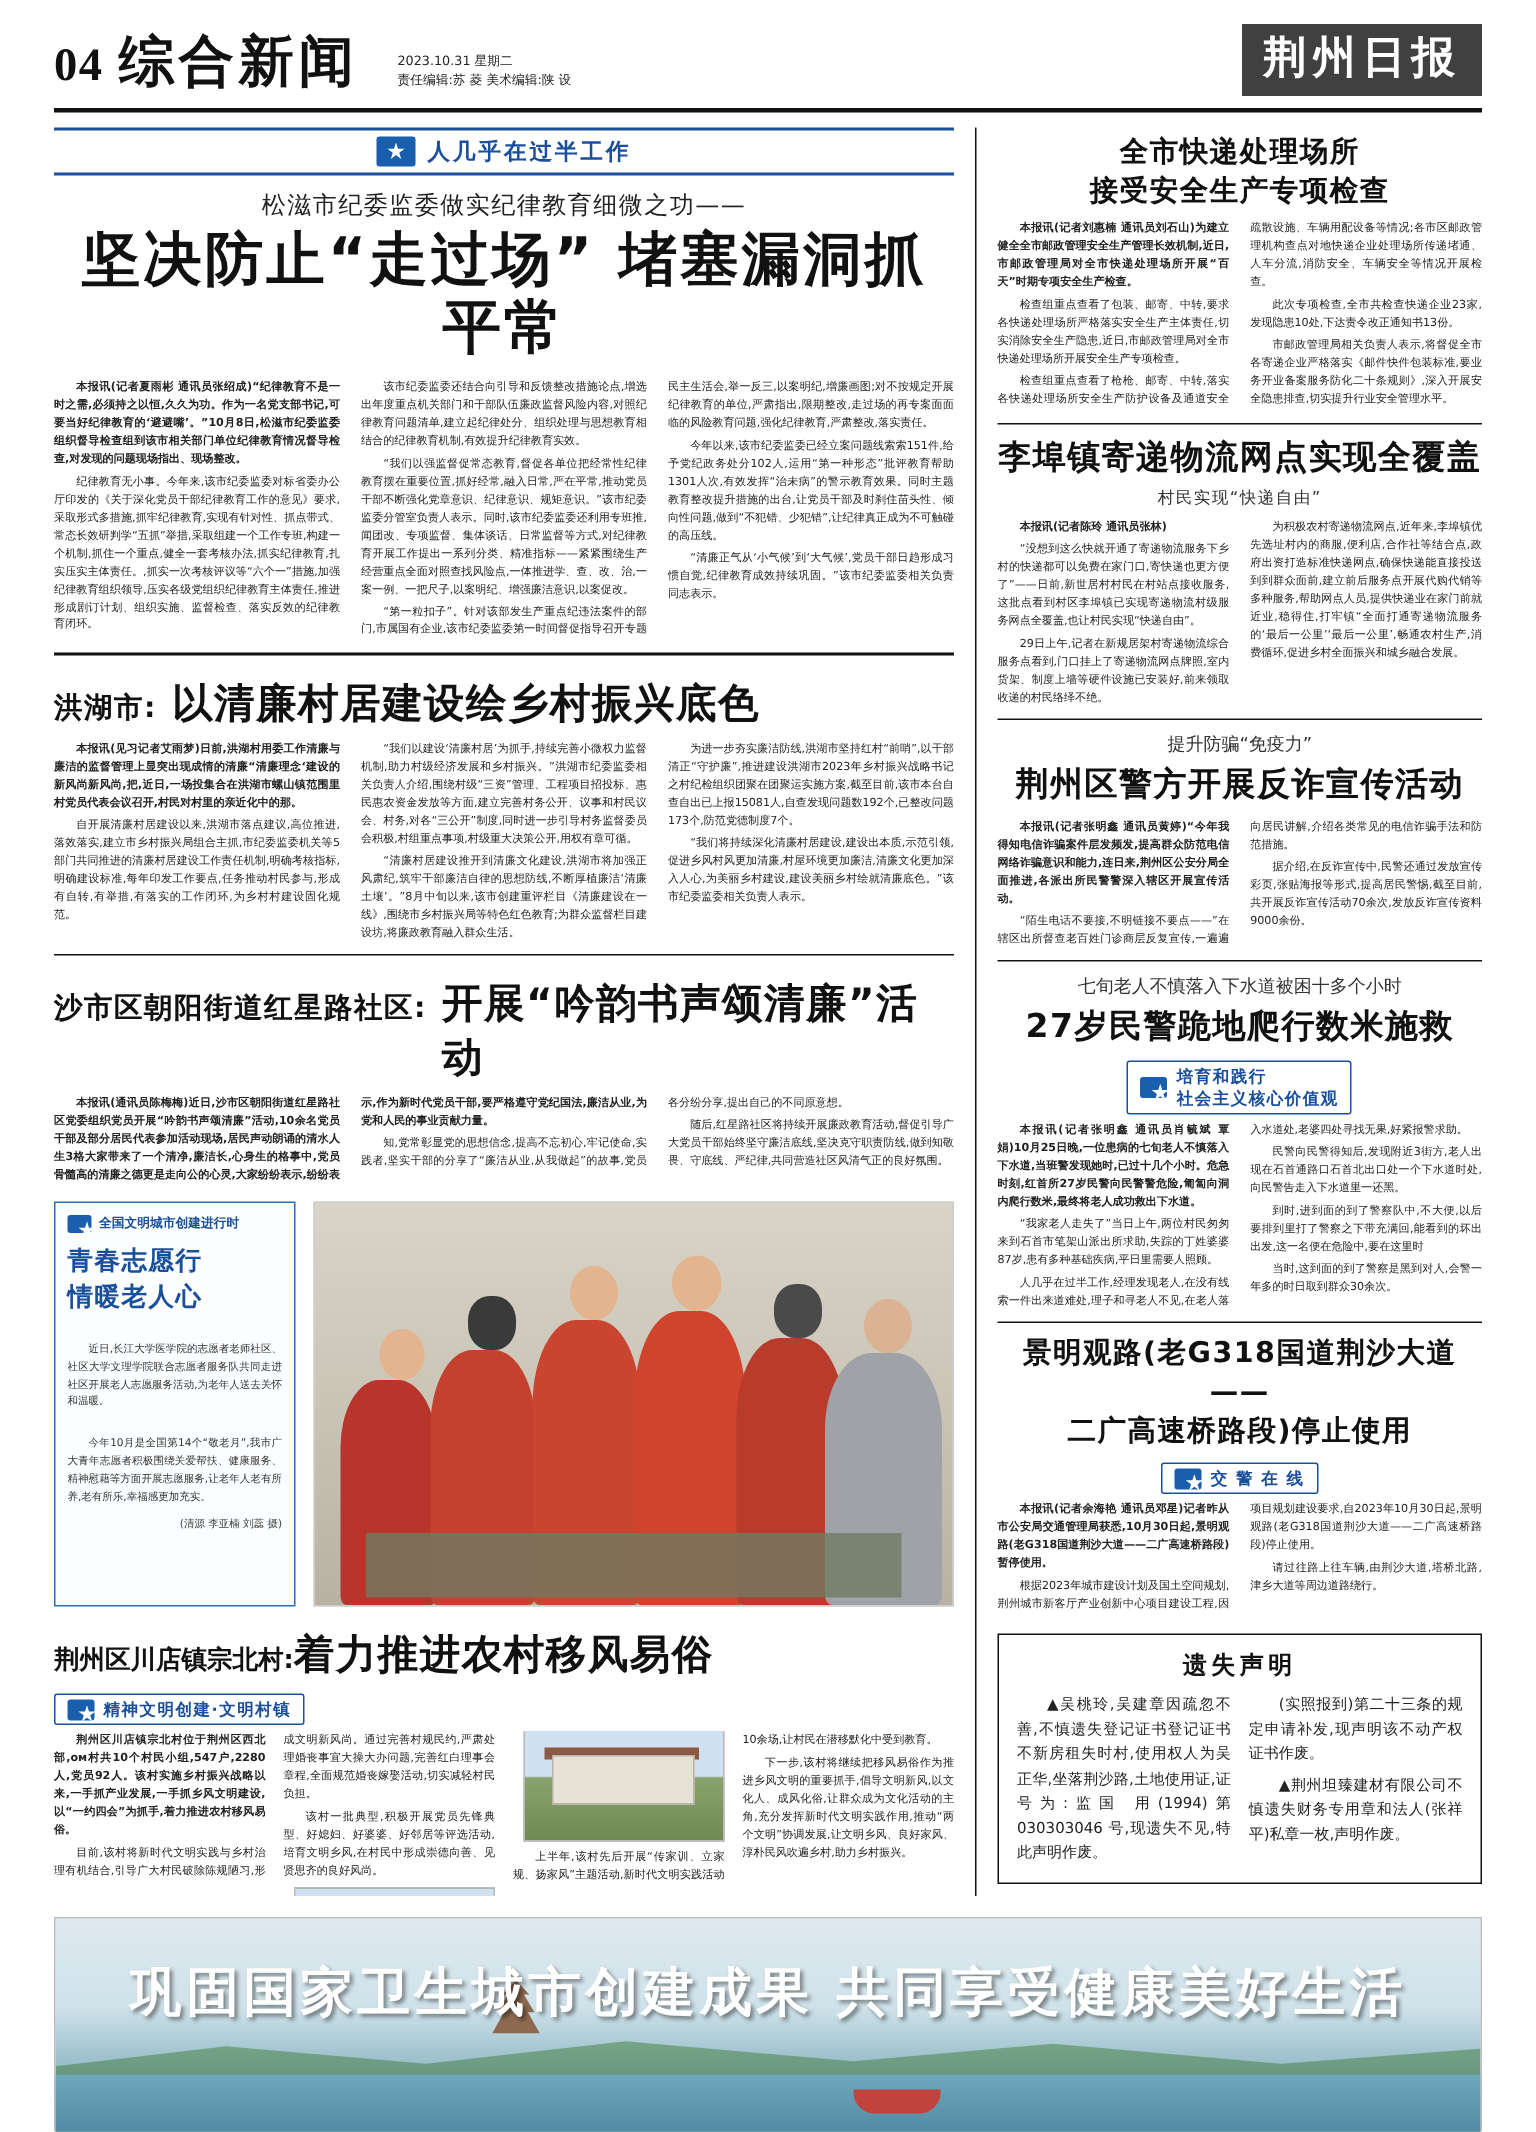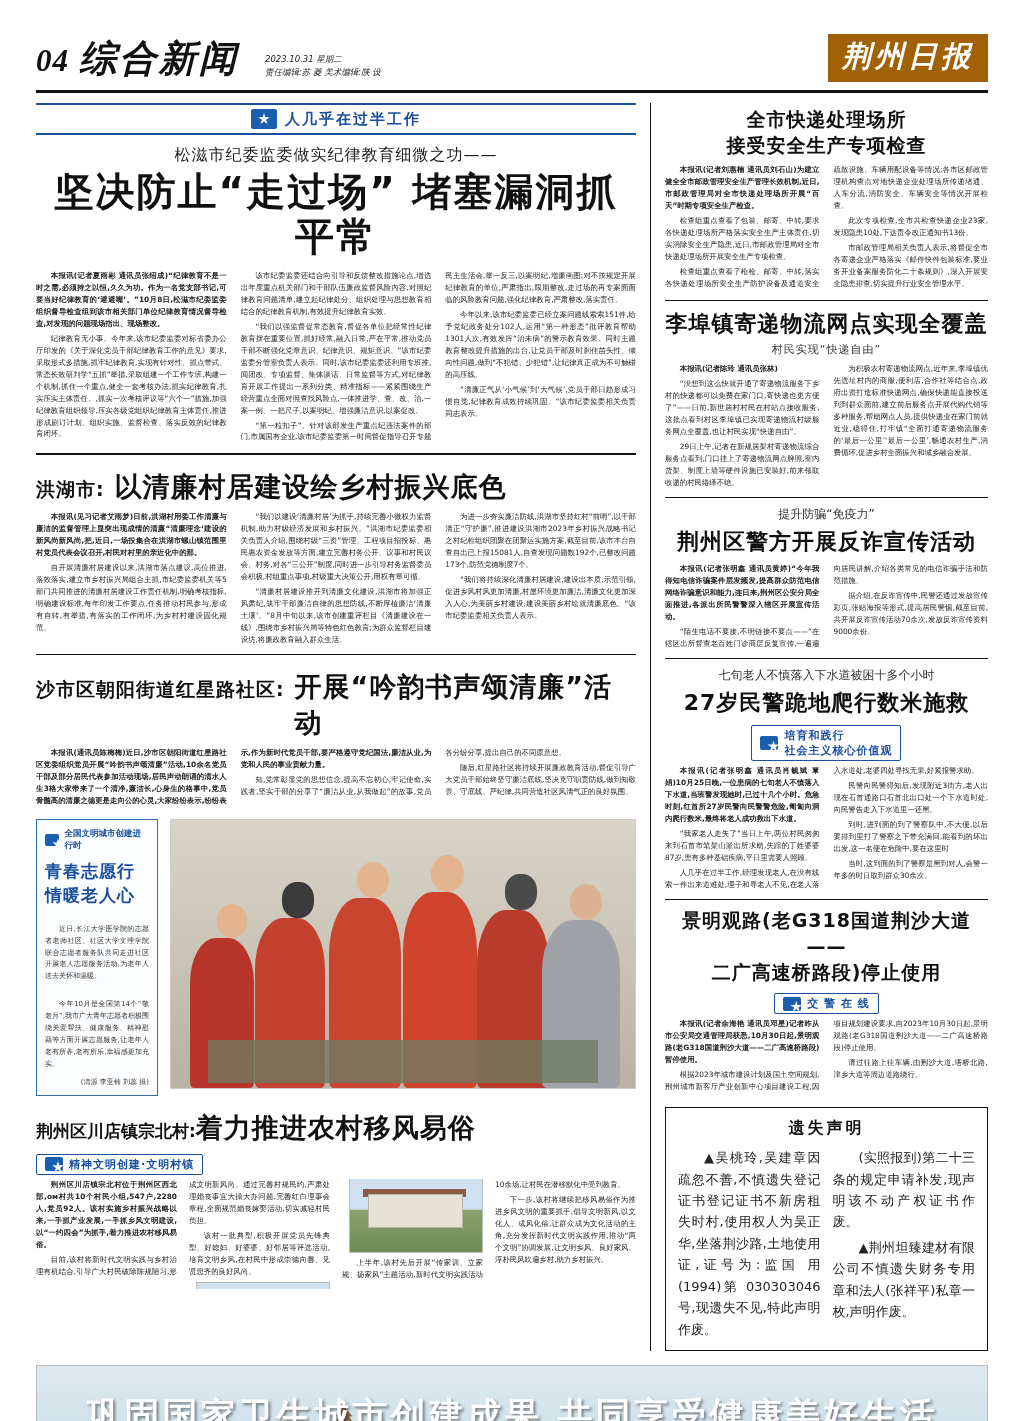--- a/index.html
+++ b/index.html
@@ -6,27 +6,27 @@
   body{
     width:1024px;height:1421px;
     background:#ffffff;
     font-family:"DejaVu Sans","Liberation Sans",sans-serif;
     color:#111;
     overflow:hidden;
   }
   .page{position:relative;width:1024px;height:1421px;box-sizing:border-box;padding:0 36px;}
 
   
-  .masthead{display:flex;align-items:flex-end;padding-top:34px;padding-bottom:6px;border-bottom:3px solid #111;font-style:italic;}
+  .masthead{display:flex;align-items:flex-end;padding-top:16px;padding-bottom:6px;border-bottom:3px solid #111;}
   .mast-left{display:flex;align-items:baseline;gap:10px;}
   .page-num{font-size:31px;font-weight:bold;letter-spacing:1px;color:#111;font-family:"Liberation Serif",serif;}
   .section-name{font-size:37px;font-weight:bold;letter-spacing:3px;font-family:"DejaVu Sans",sans-serif;}
   .mast-mid{margin-left:26px;font-size:8.5px;line-height:1.6;color:#222;padding-bottom:4px;}
   .mast-right{margin-left:auto;text-align:right;padding-bottom:2px;}
-  .paper-title{display:inline-block;background:#a16207;color:#fff;font-size:29px;font-weight:bold;letter-spacing:4px;padding:3px 14px 5px 14px;font-family:"DejaVu Sans",sans-serif;}
+  .paper-title{display:inline-block;background:#404040;color:#fff;font-size:29px;font-weight:bold;letter-spacing:4px;padding:3px 14px 5px 14px;font-family:"DejaVu Sans",sans-serif;}
 
   
   .cols{display:flex;gap:0;margin-top:10px;}
   .colA{width:560px;}
   .colC{width:352px;margin-left:22px;}
   .vrule{width:1px;background:#111;margin:0 14px;}
 
   
   .flag{display:flex;align-items:center;justify-content:center;gap:8px;border-top:2px solid #1a4f9c;border-bottom:2px solid #1a4f9c;padding:4px 0;margin-bottom:10px;}
   .flag-ico{width:26px;height:20px;background:#1a5fae;position:relative;border-radius:2px;}
@@ -56,21 +56,21 @@
   .c-body{column-count:2;column-gap:14px;font-size:7.4px;line-height:1.62;text-align:justify;color:#222;}
   .c-body p{margin:0 0 3px;text-indent:2em;}
 
   .badge{display:inline-flex;align-items:center;gap:6px;border:1px solid #1a4f9c;padding:2px 8px;border-radius:2px;}
   .badge .flag-ico{width:18px;height:14px;}
   .badge span{font-size:11px;color:#1a4f9c;font-weight:bold;letter-spacing:1px;}
   .badge-wrap{display:flex;justify-content:center;margin:8px 0 4px;}
 
   
   .photo-block{display:flex;gap:12px;margin-top:12px;}
-  .photo-side{width:122px;border:1px solid #2f6fb5;padding:8px;box-sizing:border-box;background:#fbfdff;}
+  .photo-side{width:161px;border:1px solid #2f6fb5;padding:8px;box-sizing:border-box;background:#fbfdff;}
   .side-badge{display:flex;align-items:center;gap:5px;margin-bottom:8px;}
   .side-badge .flag-ico{width:16px;height:12px;}
   .side-badge span{font-size:8.5px;color:#1a4f9c;font-weight:bold;}
   .side-title{font-size:17px;font-weight:bold;color:#1a4f9c;line-height:1.4;margin:4px 0 8px;letter-spacing:1px;}
   .side-text{font-size:7px;line-height:1.7;color:#333;text-align:justify;}
   .side-text p{margin:16px 0 4px;text-indent:2em;}
   .side-credit{font-size:7px;text-align:right;color:#444;margin-top:6px;}
 
   .photo{flex:1;height:268px;border:1px solid #ccc;position:relative;overflow:hidden;background:#cfcfc6;}
   .ph-sky{position:absolute;inset:0;background:linear-gradient(180deg,#d8d4c8 0%,#cbc6b8 45%,#b8b2a4 100%);}
@@ -83,21 +83,21 @@
   .vh-pre{font-size:17px;font-weight:bold;}
   .vh-main{font-size:27px;font-weight:bold;letter-spacing:1px;}
 
   .mini-photo{width:132px;height:78px;border:1px solid #bbb;background:linear-gradient(180deg,#cfe0f0 0%,#cfe0f0 46%,#8aa36e 47%,#6f8a55 100%);position:relative;float:right;margin:2px 0 4px 8px;}
   .mini-photo .bldg{position:absolute;left:14%;top:26%;width:70%;height:40%;background:#e7e2d6;border:1px solid #b9b3a5;}
   .mini-photo .roof{position:absolute;left:10%;top:20%;width:78%;height:10%;background:#8a5a47;}
 
   
   .notice{border:1px solid #111;padding:10px 12px;margin-top:14px;}
   .notice-title{text-align:center;font-size:16px;font-weight:bold;letter-spacing:3px;margin-bottom:8px;}
-  .notice-body{column-count:2;column-gap:12px;font-size:13px;line-height:1.65;text-align:justify;color:#222;}
+  .notice-body{column-count:2;column-gap:12px;font-size:10px;line-height:1.65;text-align:justify;color:#222;}
   .notice-body p{margin:0 0 4px;text-indent:2em;}
 
   
   .ad{position:relative;margin-top:14px;height:148px;border:1px solid #bbb;overflow:hidden;background:linear-gradient(180deg,#dfe9ef 0%,#cfe2ea 40%,#9fc3ce 62%,#6ea0b4 100%);}
   .ad-slogan{position:absolute;top:26px;left:0;right:0;text-align:center;font-size:35px;font-weight:bold;color:#ffffff;letter-spacing:3px;text-shadow:2px 2px 3px rgba(0,0,0,.45);font-family:"DejaVu Sans",sans-serif;}
   .ad-hill{position:absolute;bottom:0;width:100%;height:56%;background:linear-gradient(180deg,#7fae8b 0%,#4f7f73 100%);clip-path:polygon(0 40%,12% 24%,26% 38%,40% 20%,56% 36%,70% 22%,86% 38%,100% 26%,100% 100%,0 100%);}
   .ad-water{position:absolute;bottom:0;width:100%;height:30%;background:linear-gradient(180deg,#6fa7bd 0%,#4d879f 100%);}
   .ad-pagoda{position:absolute;left:30%;bottom:36%;width:44px;height:54px;background:#8d6a4f;clip-path:polygon(50% 0,70% 18%,62% 18%,78% 40%,68% 40%,86% 66%,14% 66%,32% 40%,22% 40%,38% 18%,30% 18%);}
   .ad-boat{position:absolute;left:56%;bottom:12%;width:58px;height:16px;background:#c0443b;border-radius:0 0 14px 14px;}
 </style>

